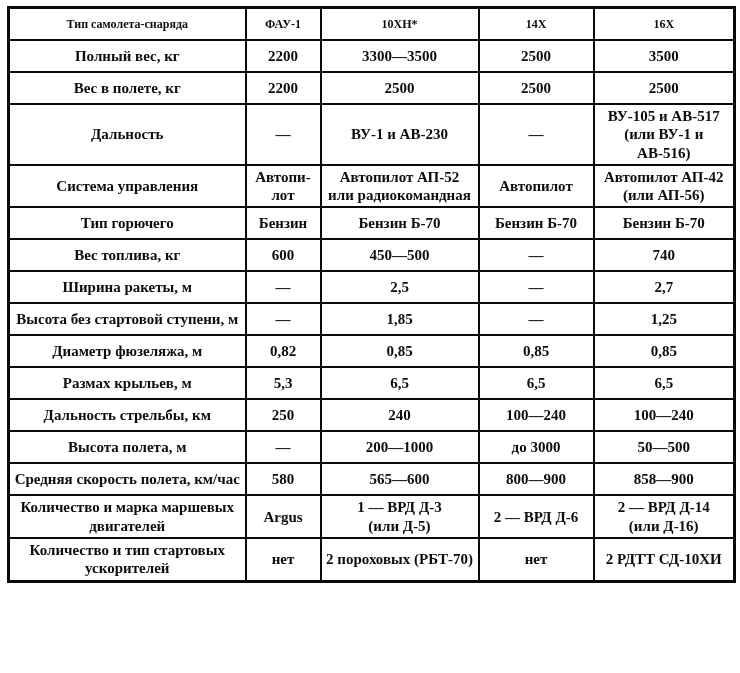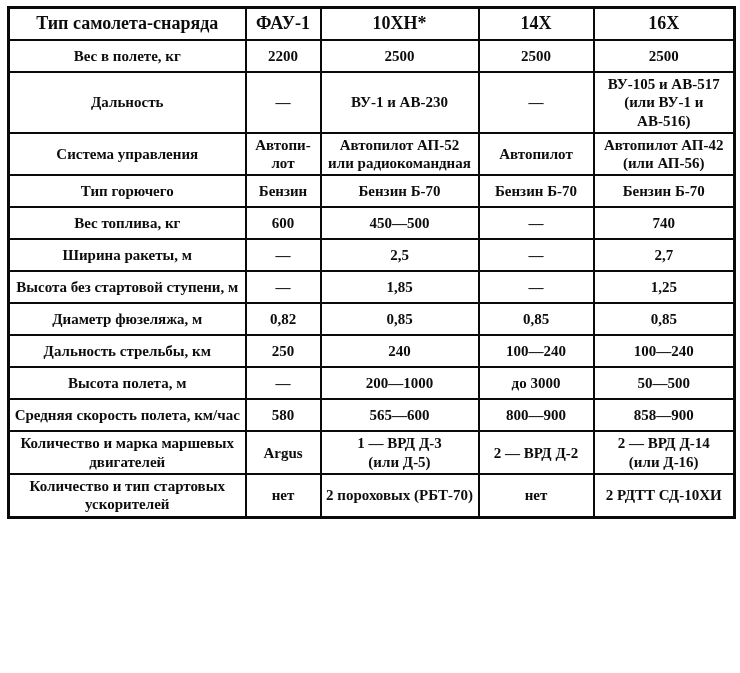--- a/index.html
+++ b/index.html
@@ -33,21 +33,21 @@
     text-align: center;
     vertical-align: middle;
     padding: 2px 4px;
     height: 26px;
     font-size: 15px;
     line-height: 1.22;
     white-space: pre-line;
     overflow: hidden;
   }
   table.specs thead th {
-    font-size: 18px;
+    font-size: 12px;
   }
   col.c-label { width: 237px; }
   col.c-fau1  { width: 75px;  }
   col.c-10xn  { width: 158px; }
   col.c-14x   { width: 115px; }
   col.c-16x   { width: 141px; }
 </style>
 </head>
 <body>
 
@@ -63,20 +63,27 @@
     <thead>
         <tr>
           <th>Тип самолета-снаряда</th>
           <th>ФАУ-1</th>
           <th>10ХН*</th>
           <th>14Х</th>
           <th>16Х</th>
         </tr>
       </thead>
     <tbody>
+        <tr>
+          <td>Полный вес, кг</td>
+          <td>2200</td>
+          <td>3300—3500</td>
+          <td>2500</td>
+          <td>3500</td>
+        </tr>
         <tr>
           <td>Вес в полете, кг</td>
           <td>2200</td>
           <td>2500</td>
           <td>2500</td>
           <td>2500</td>
         </tr>
         <tr>
           <td>Дальность</td>
           <td>—</td>
@@ -125,20 +132,27 @@
           <td>1,25</td>
         </tr>
         <tr>
           <td>Диаметр фюзеляжа, м</td>
           <td>0,82</td>
           <td>0,85</td>
           <td>0,85</td>
           <td>0,85</td>
         </tr>
         <tr>
+          <td>Размах крыльев, м</td>
+          <td>5,3</td>
+          <td>6,5</td>
+          <td>6,5</td>
+          <td>6,5</td>
+        </tr>
+        <tr>
           <td>Дальность стрельбы, км</td>
           <td>250</td>
           <td>240</td>
           <td>100—240</td>
           <td>100—240</td>
         </tr>
         <tr>
           <td>Высота полета, м</td>
           <td>—</td>
           <td>200—1000</td>
@@ -151,21 +165,21 @@
           <td>565—600</td>
           <td>800—900</td>
           <td>858—900</td>
         </tr>
         <tr>
           <td>Количество и марка маршевых
 двигателей</td>
           <td>Argus</td>
           <td>1 — ВРД Д-3
 (или Д-5)</td>
-          <td>2 — ВРД Д-2</td>
+          <td>2 — ВРД Д-6</td>
           <td>2 — ВРД Д-14
 (или Д-16)</td>
         </tr>
         <tr>
           <td>Количество и тип стартовых
 ускорителей</td>
           <td>нет</td>
           <td>2 пороховых (РБТ-70)</td>
           <td>нет</td>
           <td>2 РДТТ СД-10ХИ</td>

